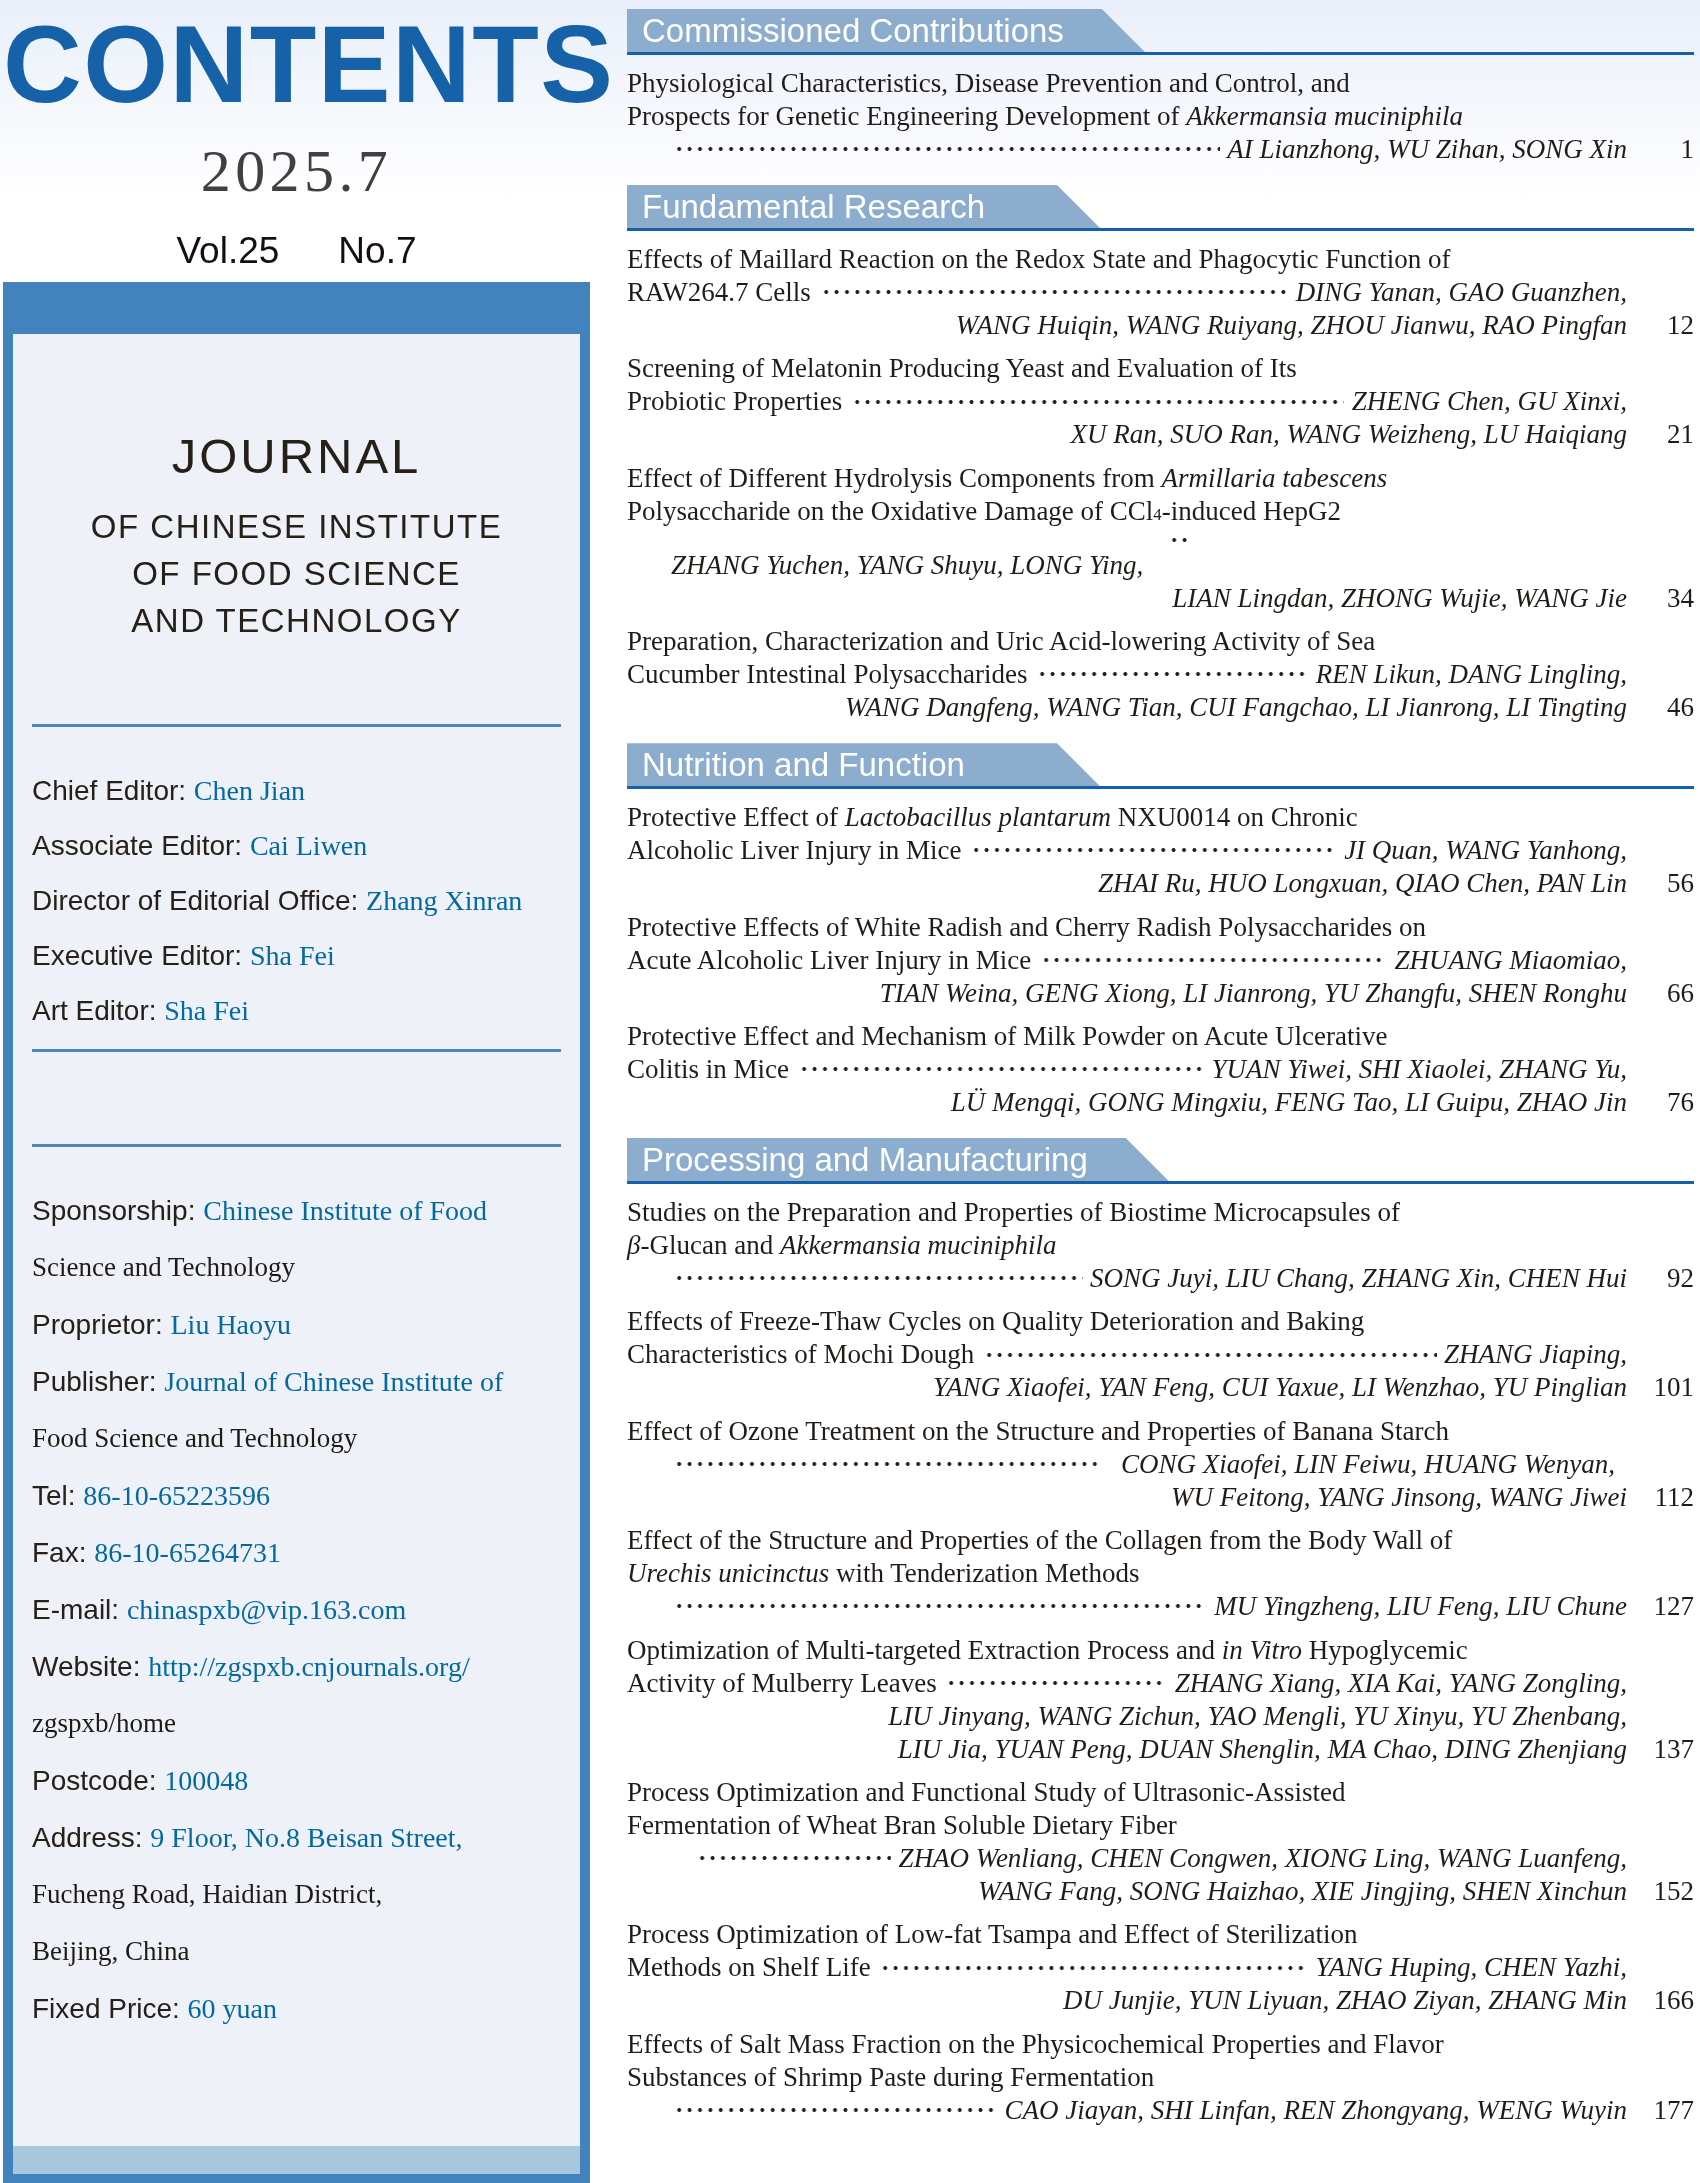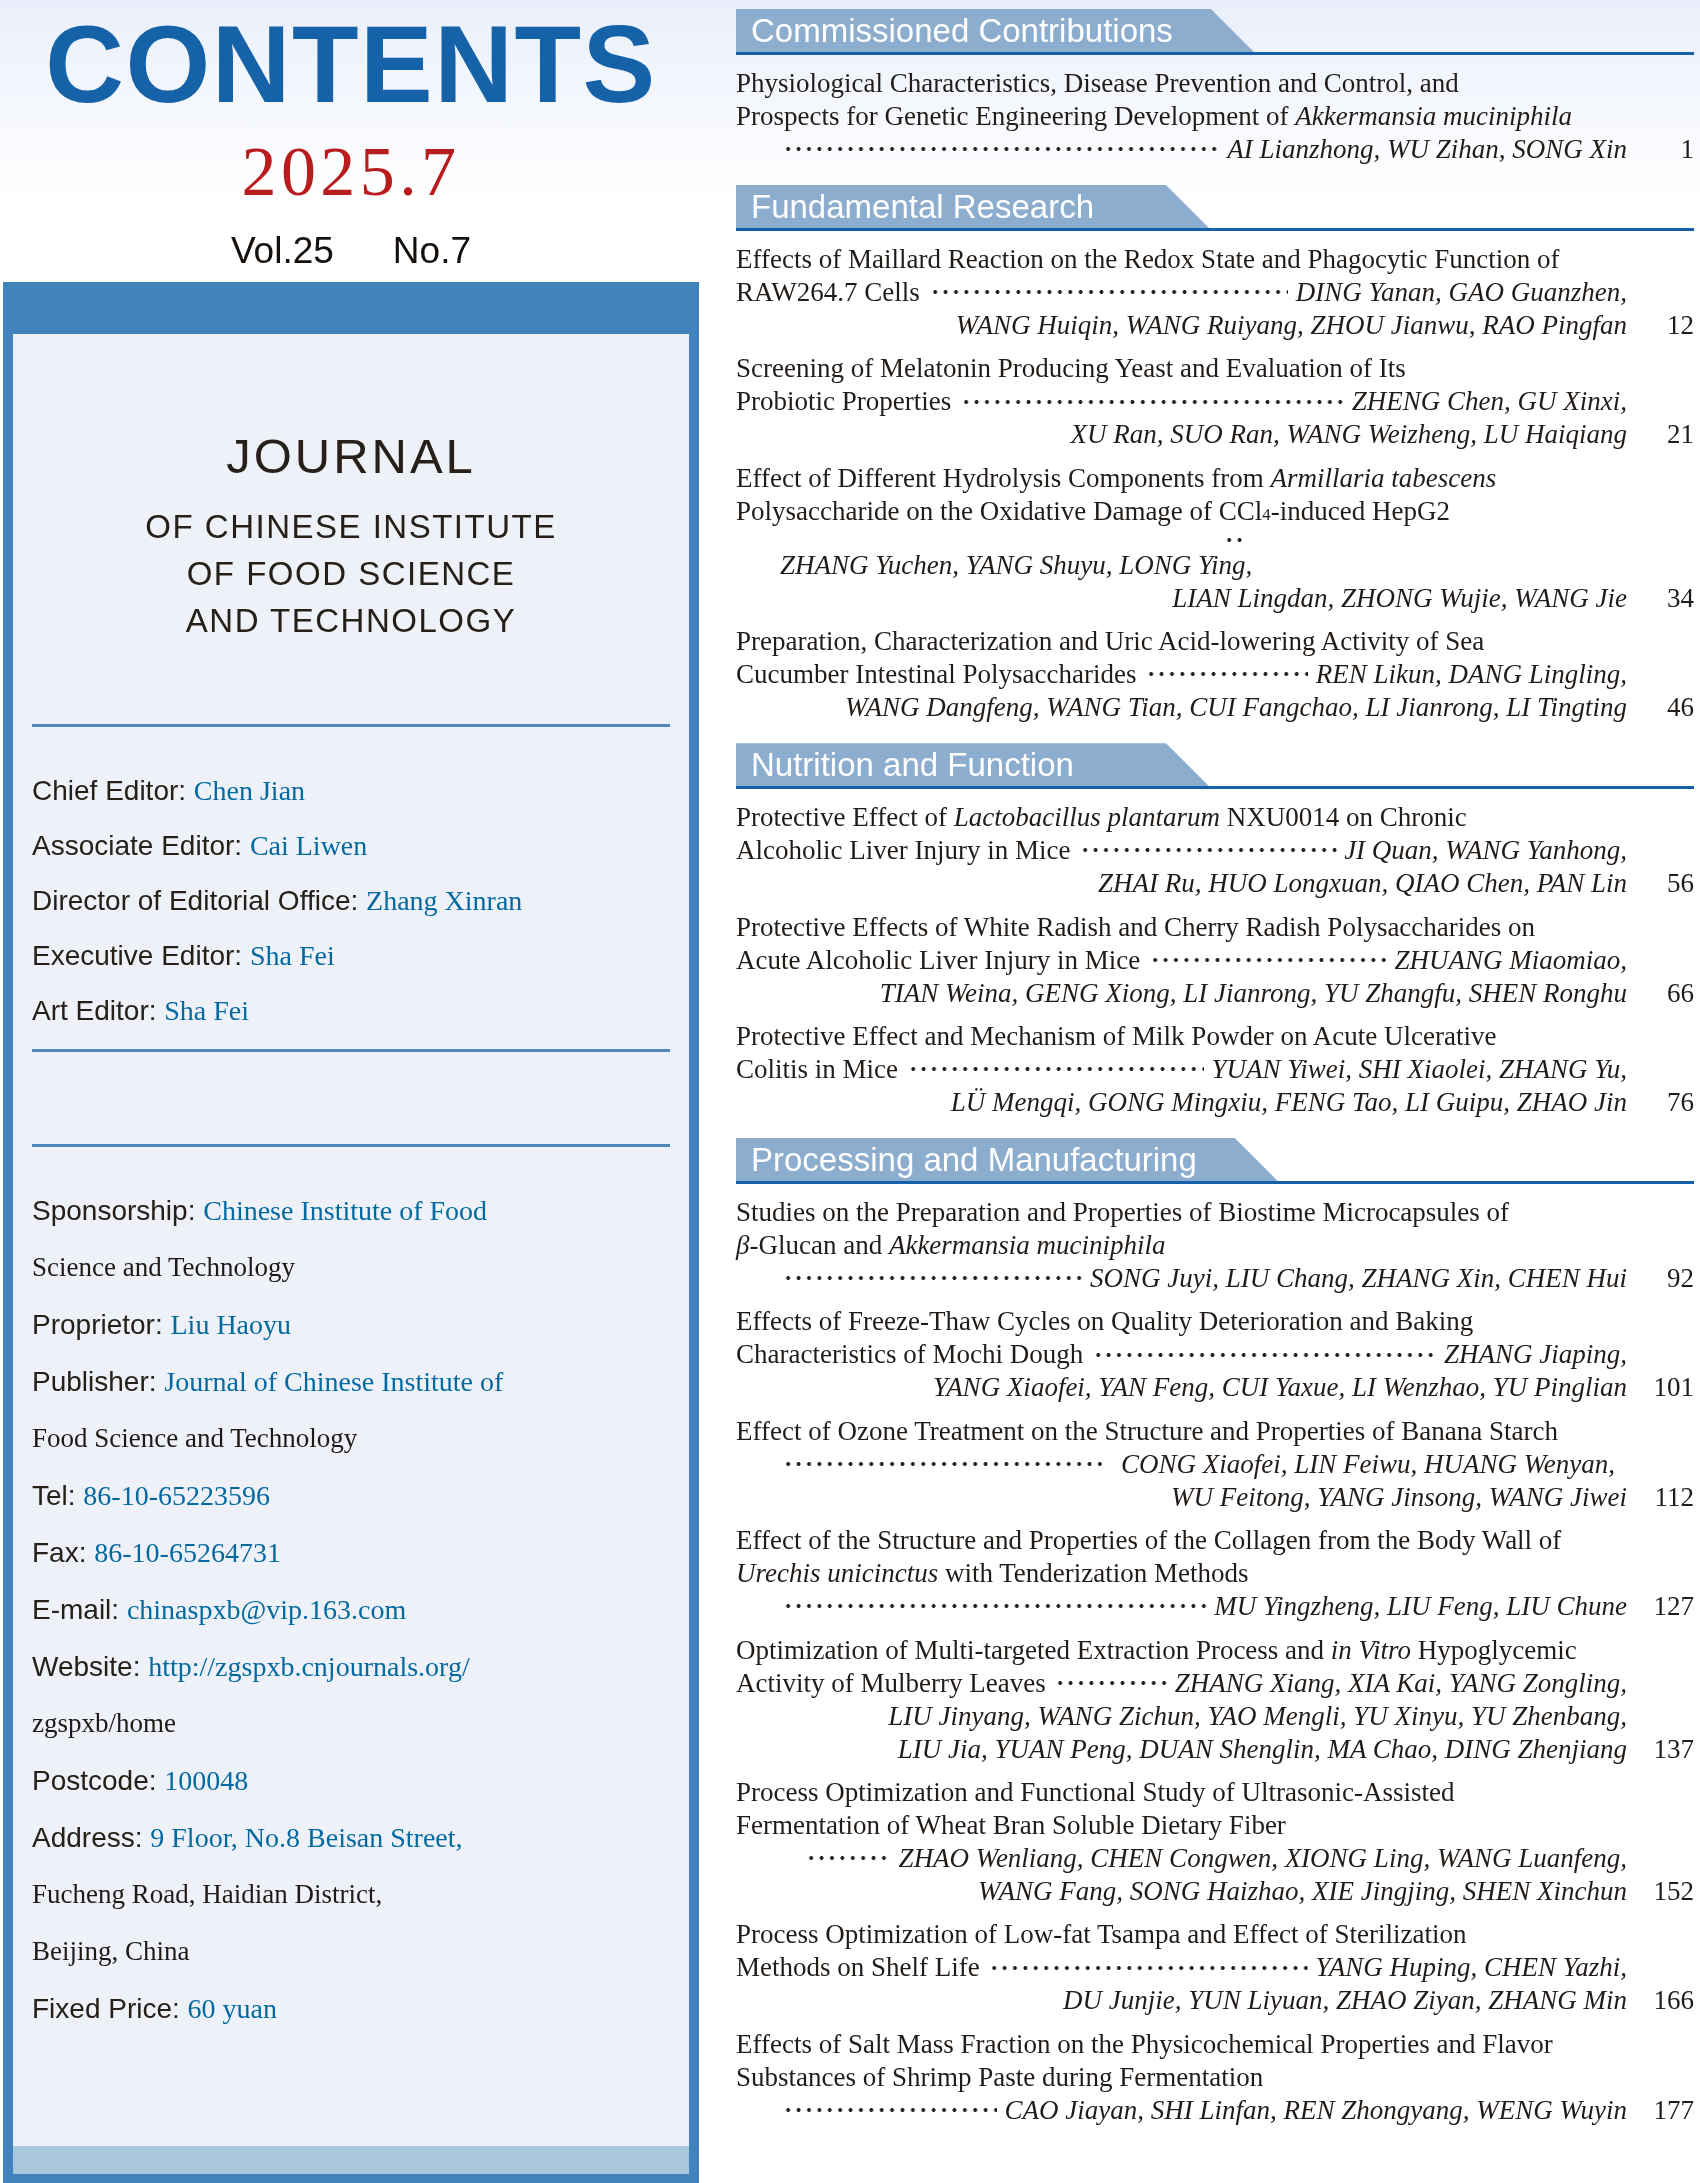--- a/index.html
+++ b/index.html
@@ -28,37 +28,37 @@
     background:linear-gradient(180deg,var(--page-top-tint) 0%, rgba(255,255,255,0) 85%);
     z-index:0;
   }
   .layout{
     position:relative;z-index:1;
     display:flex;
     padding:9px 6px 0 3px;
     gap:37px;
   }
   
-  .left-col{width:696px;flex:none;}
+  .left-col{width:587px;flex:none;}
   .masthead{text-align:center;}
   .contents-title{
     font-family:"Liberation Sans", sans-serif;
     font-weight:bold;
     font-size:109px;
     line-height:111px;
     letter-spacing:1.5px;
     color:var(--contents-blue);
   }
   .issue-date{
     font-family:"Liberation Serif", serif;
-    font-size:70px;
+    font-size:60px;
     line-height:95px;
     letter-spacing:4.4px;
     margin-top:4.4px;
-    color:#b91c1c;
+    color:#404040;
   }
   .vol-no{
     font-family:"Liberation Sans", sans-serif;
     font-size:37px;
     line-height:41px;
     margin-top:10.4px;
     color:#16100c;
   }
   .vol-no .gap{display:inline-block;width:59px;}
   .journal-box{

